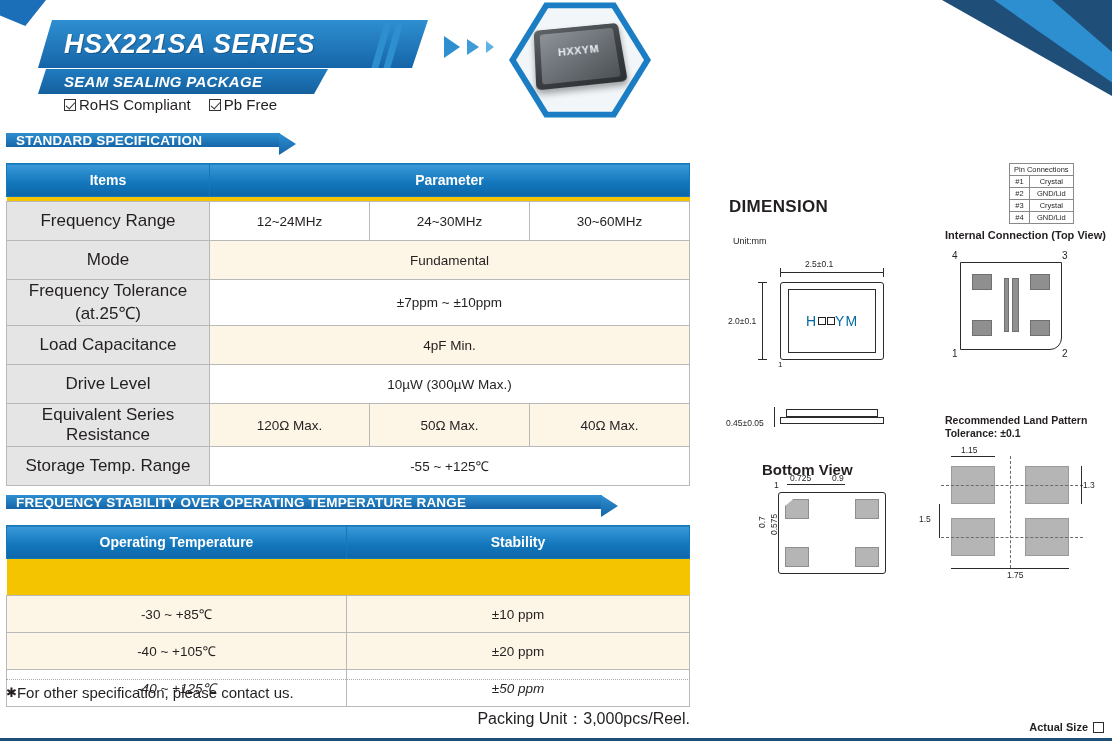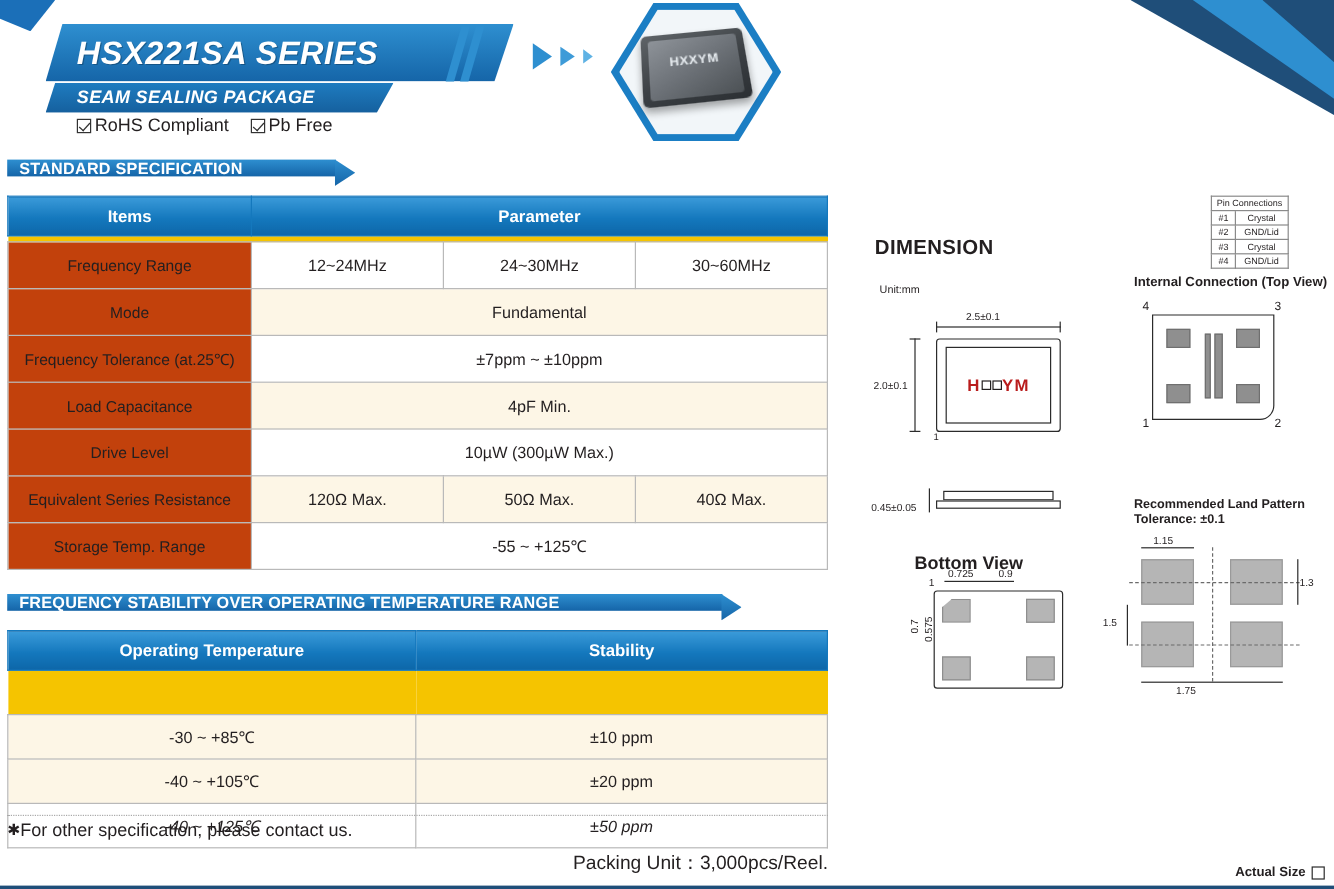--- a/index.html
+++ b/index.html
@@ -136,21 +136,21 @@
     background:linear-gradient(180deg,#3a9ad9 0%, #1478bd 55%, #0d66a8 100%);
     color:#fff; font-weight:bold; font-size:14px; text-align:center; height:33px;
     border:1px solid #1478bd;
   }
   .accent-row td { height:5px; padding:0; border:none; }
   .accent-left { background:#f5c400; }
   .accent-right { background:#f5c400; }
 
   #tbl-std { left:6px; top:163px; width:684px; }
   #tbl-std td.item {
-    background:#c2410c; text-align:center; font-size:13px; height:39px; color:#231f20;
+    background:#e5e5e5; text-align:center; font-size:17px; height:39px; color:#231f20;
   }
   #tbl-std td.val {
     background:#ffffff; text-align:center; font-size:13.5px; height:39px; color:#231f20;
   }
   #tbl-std td.val.alt { background:#fdf6e6; }
 
   #tbl-stab { left:6px; top:525px; width:684px; }
   #tbl-stab td {
     text-align:center; font-size:13.5px; height:37px;
   }
@@ -181,21 +181,21 @@
   .topview { position:absolute; left:780px; top:282px; width:104px; height:78px; }
   .topview .body {
     position:absolute; left:0; top:0; width:104px; height:78px;
     border:1.5px solid #2b2b2b; border-radius:3px; background:#fff;
   }
   .topview .inner {
     position:absolute; left:8px; top:7px; right:8px; bottom:7px;
     border:1.2px solid #2b2b2b; background:#fff;
     display:flex; align-items:center; justify-content:center;
   }
-  .topview .mk { font-size:14px; font-weight:bold; letter-spacing:1px; color:#b91c1c; }
+  .topview .mk { font-size:14px; font-weight:normal; letter-spacing:1px; color:#0369a1; }
   .topview .mk .sq {
     display:inline-block; width:8px; height:8px; border:1px solid #231f20; margin:0 .5px;
     vertical-align:1px;
   }
   .pin1-label { position:absolute; left:-2px; top:78px; font-size:8px; }
 
   .dimline { position:absolute; background:#2b2b2b; }
   .dimtxt { position:absolute; font-size:8.5px; color:#231f20; white-space:nowrap; }
 
   
@@ -481,21 +481,21 @@
   <div class="lp-dash" style="left:10px; top:33px; width:142px;"></div>
   <div class="lp-dash" style="left:10px; top:85px; width:142px;"></div>
   <div class="lp-dash-v" style="left:79px; top:4px; height:112px;"></div>
   <div class="dimline" style="left:20px; top:4px; width:44px; height:1px;"></div>
   <div class="dimtxt" style="left:30px; top:-7px;">1.15</div>
   <div class="dimline" style="left:150px; top:14px; width:1px; height:38px;"></div>
   <div class="dimtxt" style="left:152px; top:28px;">1.3</div>
   <div class="dimline" style="left:8px; top:52px; width:1px; height:34px;"></div>
   <div class="dimtxt" style="left:-12px; top:62px;">1.5</div>
   <div class="dimline" style="left:20px; top:116px; width:118px; height:1px;"></div>
-  <div class="dimtxt" style="left:49px; top:118px;text-align:right;">1.75</div>
+  <div class="dimtxt" style="left:76px; top:118px;text-align:right;">1.75</div>
 </div>
 
 <div class="actual-size">
   <span>Actual Size</span>
   <span class="sq"></span>
 </div>
 
 <div class="bottom-bar"></div>
 
 </body></html>

